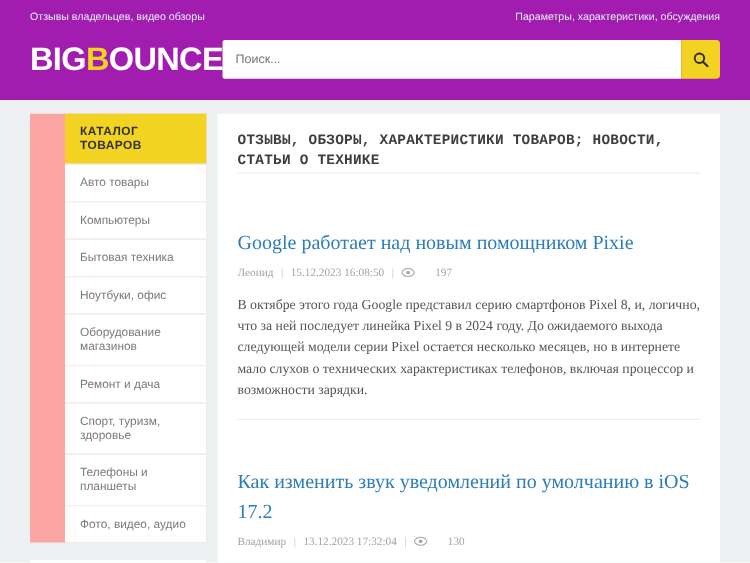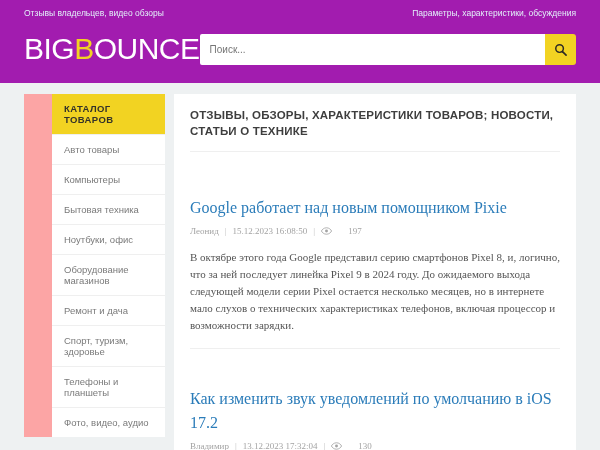--- a/index.html
+++ b/index.html
@@ -11,21 +11,21 @@
 
   
   .site-header { background: #a21caf; padding: 8px 24px 17px; }
   .topbar {
     display: flex; justify-content: space-between;
     font-size: 8.5px; color: #e3f1fa; margin-bottom: 14px;
   }
   .topbar a { color: #e3f1fa; text-decoration: none; cursor: pointer; }
   .brandrow { display: flex; align-items: center; }
   .logo {
-    font-size: 30px; font-weight: normal; color: #ffffff;
+    font-size: 26px; font-weight: bold; color: #ffffff;
     letter-spacing: -0.5px; white-space: nowrap; cursor: pointer;
   }
   .logo .hl { color: #f2d322; }
   .searchbar { flex: 1; margin-left: 0; display: flex; height: 31px; }
   .searchbar input {
     flex: 1; border: 0; outline: none; padding: 0 10px;
     font-size: 10px; color: #555; border-radius: 2px 0 0 2px;
     font-family: "Liberation Sans", "DejaVu Sans", sans-serif;
   }
   .searchbar button {
@@ -51,21 +51,21 @@
   .newbox { background: #fff; margin-top: 14px; padding: 14px 12px 20px; }
   .new-title {
     font-size: 12px; font-weight: bold; color: #3c3c3c;
     line-height: 1.3; letter-spacing: 0.3px; max-width: 92px;
   }
 
   
   .content { flex: 1; background: #fff; padding: 14px 16px; min-height: 360px; }
   .page-heading {
     font-size: 11.5px; font-weight: bold; color: #3e3e3e;
-    line-height: 1.35; letter-spacing: 0.2px; margin-bottom: 12px;
+    line-height: 1.35; letter-spacing: 0.2px; margin-bottom: 2px; font-family: Liberation Mono, monospace;
   }
   .heading-rule { border-top: 1px solid #efefef; margin-bottom: 44px; }
   .article { border-bottom: 1px solid #efefef; padding-bottom: 14px; margin-bottom: 38px; font-family: Liberation Serif, serif; }
   .article:last-child { border-bottom: 0; margin-bottom: 0; }
   .article-title {
     font-size: 16px; font-weight: normal; color: #2b7cb9;
     line-height: 1.45; margin-bottom: 7px; cursor: pointer;
   }
   .meta {
     display: flex; align-items: center; gap: 6px;

